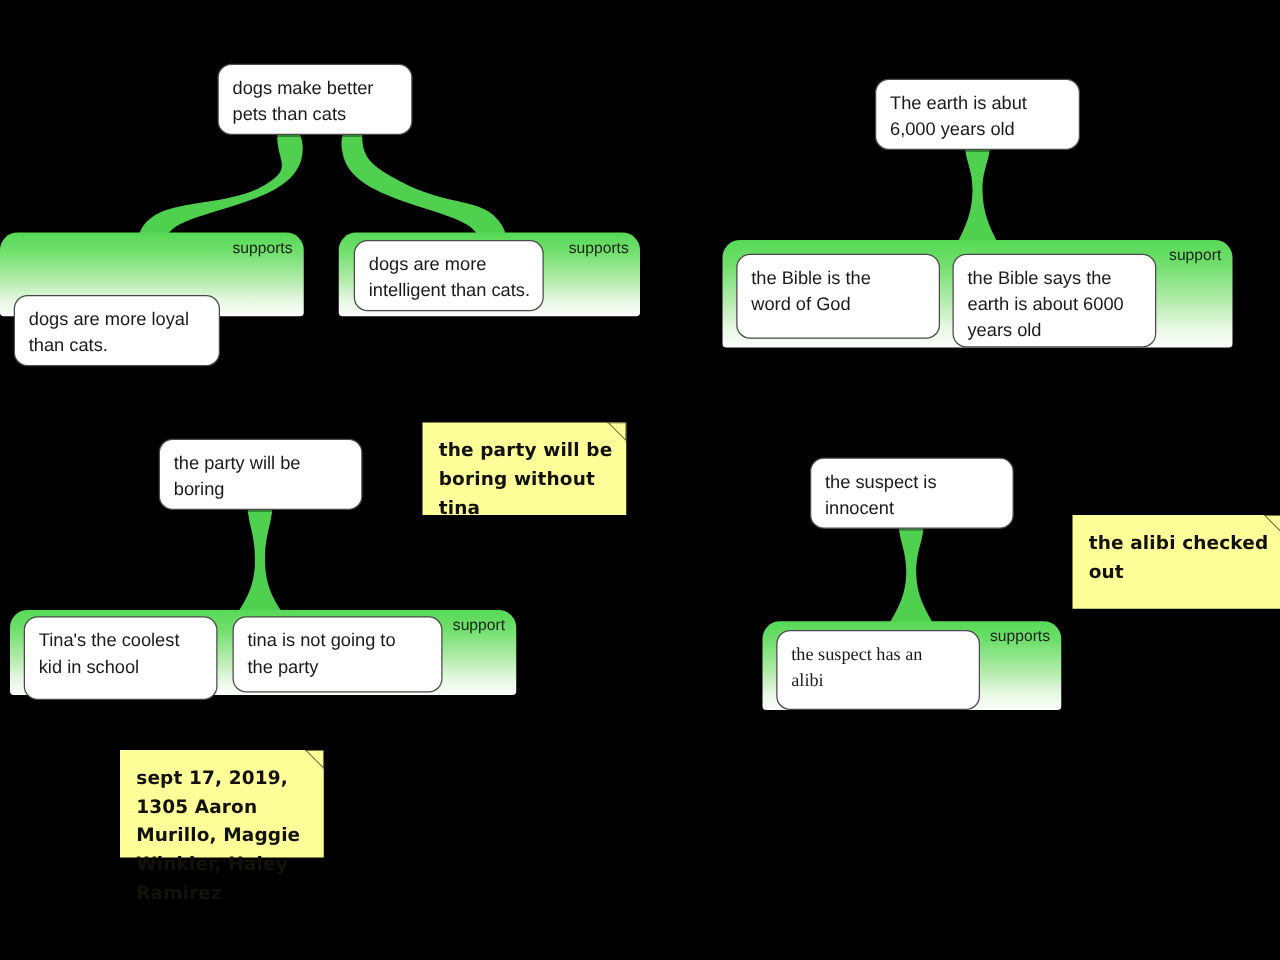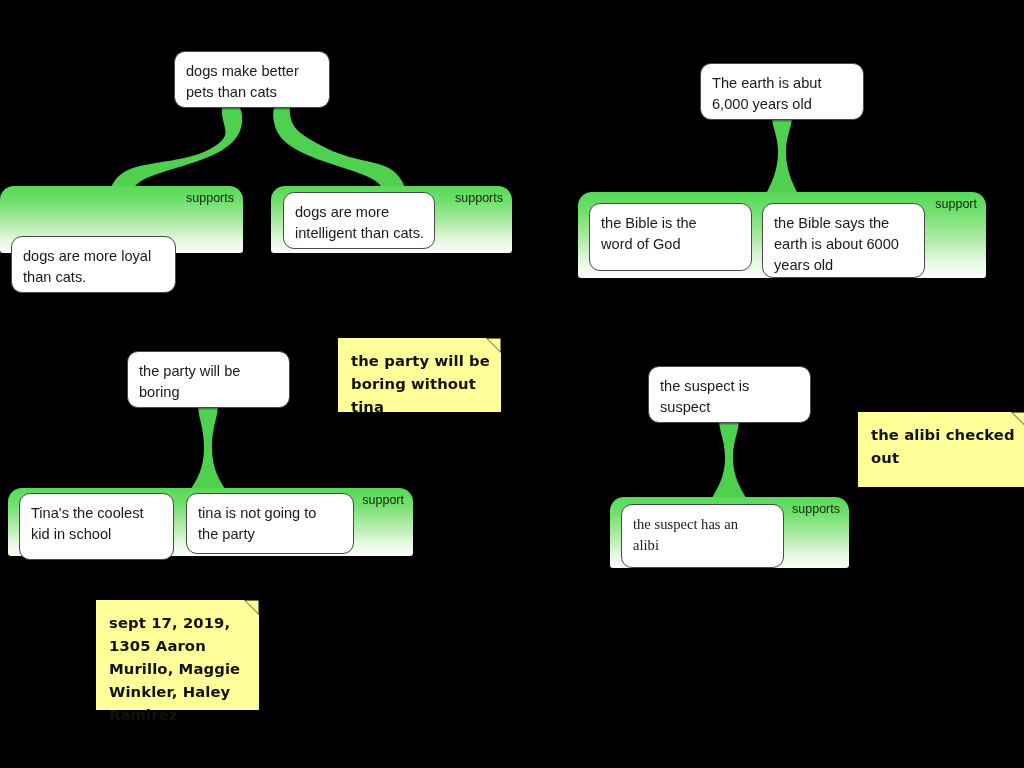--- a/index.html
+++ b/index.html
@@ -196,21 +196,21 @@
     <span class="line">Tina's the coolest</span>
     <span class="line">kid in school</span>
   </div>
   <div class="claim-box" style="left:186px; top:493px; width:168px; height:61px;">
     <span class="line">tina is not going to</span>
     <span class="line">the party</span>
   </div>
 
   <div class="claim-box top-claim" style="left:648px; top:366px; width:163px; height:57px;">
     <span class="line">the suspect is</span>
-    <span class="line">suspect</span>
+    <span class="line">innocent</span>
   </div>
 
   <div class="support-panel" style="left:610px; top:497px; width:239px; height:71px;">
     <span class="support-label">supports</span>
   </div>
   <div class="claim-box" style="left:621px; top:504px; width:163px; height:64px;font-family:Liberation Serif, serif;">
     <span class="line">the suspect has an</span>
     <span class="line">alibi</span>
   </div>
 
@@ -226,21 +226,21 @@
 
   <div class="sticky-note" style="left:858px; top:412px; width:168px; height:75px;">
     <svg class="sticky-fold" viewBox="0 0 15 15">
       <polygon points="0,0 15,0 15,15" fill="#ffff99" stroke="#4a4a28" stroke-width="1.3"></polygon>
       <polygon points="0,0 15,15 0,15" fill="#ffff99" stroke="none"></polygon>
     </svg>
     <span class="line">the alibi checked</span>
     <span class="line">out</span>
   </div>
 
-  <div class="sticky-note" style="left:96px; top:600px; width:163px; height:110px;">
+  <div class="sticky-note" style="left:96px; top:600px; width:163px; height:86px;">
     <svg class="sticky-fold" viewBox="0 0 15 15">
       <polygon points="0,0 15,0 15,15" fill="#ffff99" stroke="#4a4a28" stroke-width="1.3"></polygon>
       <polygon points="0,0 15,15 0,15" fill="#ffff99" stroke="none"></polygon>
     </svg>
     <span class="line">sept 17, 2019,</span>
     <span class="line">1305 Aaron</span>
     <span class="line">Murillo, Maggie</span>
     <span class="line">Winkler, Haley</span>
     <span class="line">Ramirez</span>
   </div>

